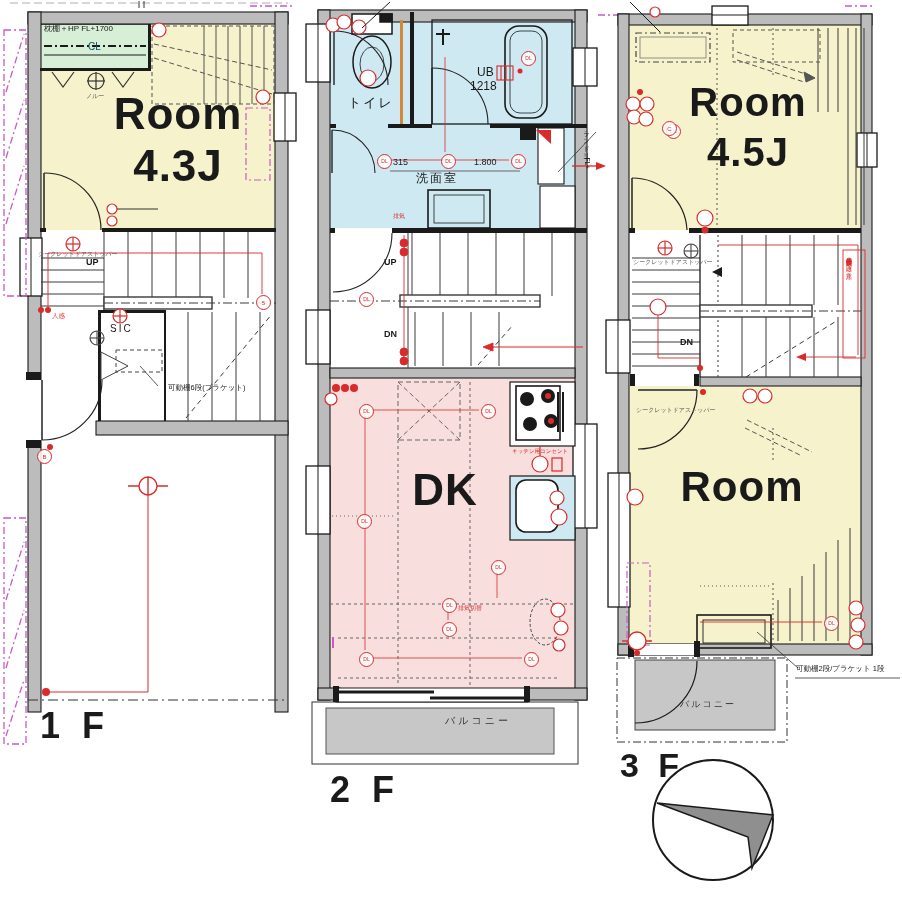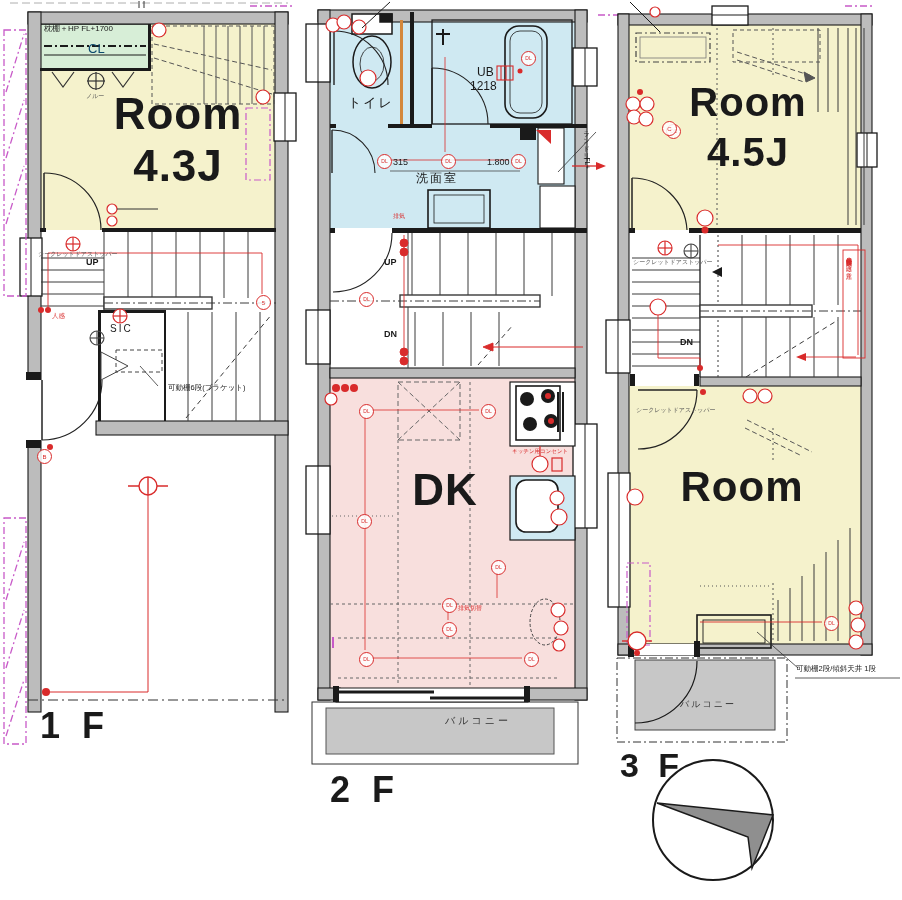--- a/index.html
+++ b/index.html
@@ -555,34 +555,34 @@
   <div class="lbl big" style="left:40px;top:708px;font-size:36px;letter-spacing:6px;">1 F</div>
   <div class="lbl big" style="left:330px;top:772px;font-size:36px;letter-spacing:6px;">2 F</div>
   <div class="lbl big" style="left:620px;top:748px;font-size:34px;letter-spacing:5px;">3 F</div>
 
   <div class="lbl" style="left:348px;top:96px;font-size:13px;letter-spacing:2px;">トイレ</div>
   <div class="lbl" style="left:416px;top:172px;font-size:12px;letter-spacing:2px;text-align:center;">洗面室</div>
   <div class="lbl" style="left:477px;top:66px;font-size:12px;">UB</div>
   <div class="lbl" style="left:470px;top:80px;font-size:12px;">1218</div>
   <div class="lbl ctr" style="left:398px;top:716px;width:160px;font-size:10px;letter-spacing:3px;color:#333;">バルコニー</div>
   <div class="lbl ctr" style="left:658px;top:700px;width:100px;font-size:9px;letter-spacing:2px;color:#333;">バルコニー</div>
-  <div class="lbl" style="left:88px;top:42px;font-size:13px;color:#0c4a6e;">CL</div>
+  <div class="lbl" style="left:88px;top:42px;font-size:10px;color:#0c4a6e;">CL</div>
   <div class="lbl" style="left:110px;top:324px;font-size:10px;letter-spacing:2px;">SIC</div>
 
   <div class="lbl" style="left:86px;top:258px;font-size:9px;font-weight:bold;">UP</div>
   <div class="lbl" style="left:384px;top:258px;font-size:9px;font-weight:bold;">UP</div>
   <div class="lbl" style="left:384px;top:330px;font-size:9px;font-weight:bold;">DN</div>
   <div class="lbl" style="left:680px;top:338px;font-size:9px;font-weight:bold;">DN</div>
 
   <div class="lbl" style="left:393px;top:158px;font-size:9px;">315</div>
-  <div class="lbl" style="left:474px;top:158px;font-size:9px;margin-left:13px;">1.800</div>
+  <div class="lbl" style="left:474px;top:158px;font-size:9px;">1.800</div>
 
   <div class="lbl" style="left:44px;top:25px;font-size:8px;">枕棚＋HP FL+1700</div>
   <div class="lbl" style="left:168px;top:384px;font-size:7.5px;">可動棚6段(ブラケット)</div>
-  <div class="lbl" style="left:796px;top:665px;font-size:7.5px;">可動棚2段/傾斜天井 1段</div>
+  <div class="lbl" style="left:796px;top:665px;font-size:7.5px;">可動棚2段/ブラケット 1段</div>
   <div class="lbl gry" style="left:38px;top:251px;font-size:6px;">シークレットドアストッパー</div>
   <div class="lbl gry" style="left:633px;top:259px;font-size:6px;">シークレットドアストッパー</div>
   <div class="lbl gry" style="left:636px;top:407px;font-size:6px;">シークレットドアストッパー</div>
   <div class="lbl vtext" style="left:583px;top:126px;font-size:6.5px;height:56px;">ランドリー FL+</div>
   <div class="lbl red" style="left:512px;top:449px;font-size:5.5px;">キッチン用コンセント</div>
   <div class="lbl red" style="left:393px;top:213px;font-size:6px;">排気</div>
   <div class="lbl red" style="left:458px;top:605px;font-size:6px;">排気切替</div>
   <div class="lbl red" style="left:52px;top:313px;font-size:6.5px;">人感</div>
   <div class="lbl gry" style="left:86px;top:93px;font-size:6px;">ノルー</div>
   <div class="lbl red vtext" style="left:846px;top:253px;font-size:6px;height:102px;">傾斜天井 家具設置・仕切り逃げ注意</div>

